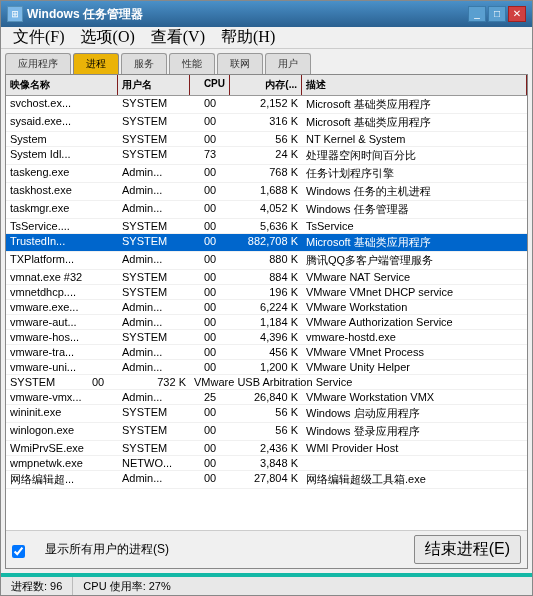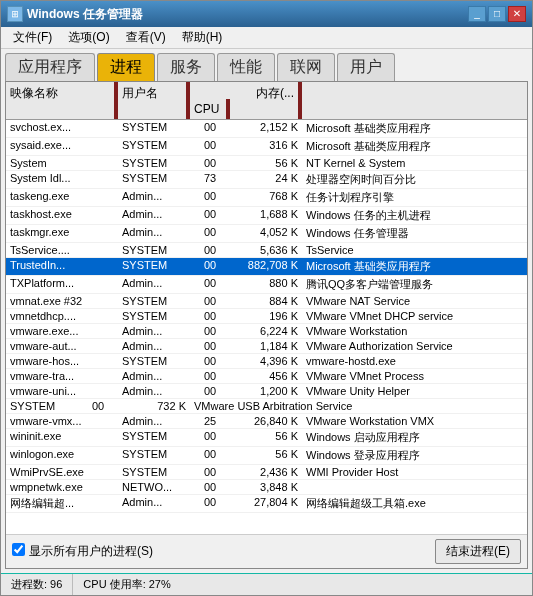--- a/index.html
+++ b/index.html
@@ -79,41 +79,42 @@
       display: flex;
       align-items: center;
       padding: 0 4px;
       border-bottom: 1px solid #ccc;
       flex-shrink: 0;
     }
 
     .menu-item {
       padding: 2px 8px;
       cursor: pointer;
-      font-size: 12px;
+      font-size: 16px;
       color: #000;
+      font-family: Liberation Serif, serif;
     }
 
     
     .tabs-container {
       display: flex;
       align-items: flex-end;
       padding: 4px 4px 0 4px;
       background: #f0f0f0;
       flex-shrink: 0;
     }
 
     .tab {
       padding: 3px 12px;
       border: 1px solid #999;
       border-bottom: none;
       background: #ddd;
       cursor: pointer;
       margin-right: 2px;
-      font-size: 16px;
+      font-size: 10px;
       border-radius: 3px 3px 0 0;
       color: #333;
     }
 
     .tab.active {
       background: #eab308;
       border-color: #888;
       font-weight: normal;
       position: relative;
       z-index: 2;
@@ -141,32 +142,32 @@
 
     .table-header {
       display: flex;
       background: #e8e8e8;
       border-bottom: 1px solid #999;
       flex-shrink: 0;
     }
 
     .col-header {
       padding: 3px 4px;
-      border-right: 4px solid #7f1d1d;
-      font-size: 12px;
-      font-weight: normal;
+      border-right: 1px solid #7f1d1d;
+      font-size: 10px;
+      font-weight: bold;
       cursor: pointer;
       white-space: nowrap;
       overflow: hidden;
       user-select: none;
     }
 
     .col-name { width: 112px; }
     .col-user { width: 72px; }
-    .col-cpu { width: 40px; text-align: left; margin-top: 17px; }
+    .col-cpu { width: 40px; text-align: right; }
     .col-mem { width: 72px; text-align: right; }
     .col-desc { flex: 1; }
 
     .table-body {
       flex: 1;
       overflow-y: scroll;
       overflow-x: hidden;
     }
 
     .table-row {
@@ -206,40 +207,40 @@
       align-items: center;
       justify-content: space-between;
       padding: 4px 6px;
       background: #f0f0f0;
       border-top: 1px solid #ccc;
       flex-shrink: 0;
     }
 
     .checkbox-label {
       display: flex;
-      align-items: flex-start;
-      gap: 4px;
+      align-items: flex-end;
+      gap: 20px;
       font-size: 12px;
     }
 
     .end-btn {
       padding: 3px 10px;
       background: #e8e8e8;
       border: 1px solid #888;
       cursor: pointer;
-      font-size: 12px;
+      font-size: 16px;
       border-radius: 2px;
     }
 
     
     .status-bar {
       display: flex;
       height: 22px;
       background: #e8e8e8;
-      border-top: 1px solid #14b8a6;
+      border-top: 4px solid #14b8a6;
       flex-shrink: 0;
       align-items: flex-start;
       font-size: 11px;
     }
 
     .status-item {
       padding: 0 10px;
       border-right: 1px solid #bbb;
       height: 100%;
       display: flex;
@@ -280,20 +281,21 @@
   </div>
 
   <div class="main-content">
     <div class="process-table">
 
       <div class="table-header">
         <div class="col-header col-name">映像名称</div>
         <div class="col-header col-user">用户名</div>
         <div class="col-header col-cpu">CPU</div>
         <div class="col-header col-mem">内存(...</div>
+        <div class="col-header col-desc">描述</div>
       </div>
 
       <div class="table-body" id="table-body">
       <div class="table-row">
     <div class="cell cell-name">svchost.ex...</div>
     <div class="cell cell-user">SYSTEM</div>
     <div class="cell cell-cpu">00</div>
     <div class="cell cell-mem">2,152 K</div>
     <div class="cell cell-desc">Microsoft 基础类应用程序</div>
   </div>

